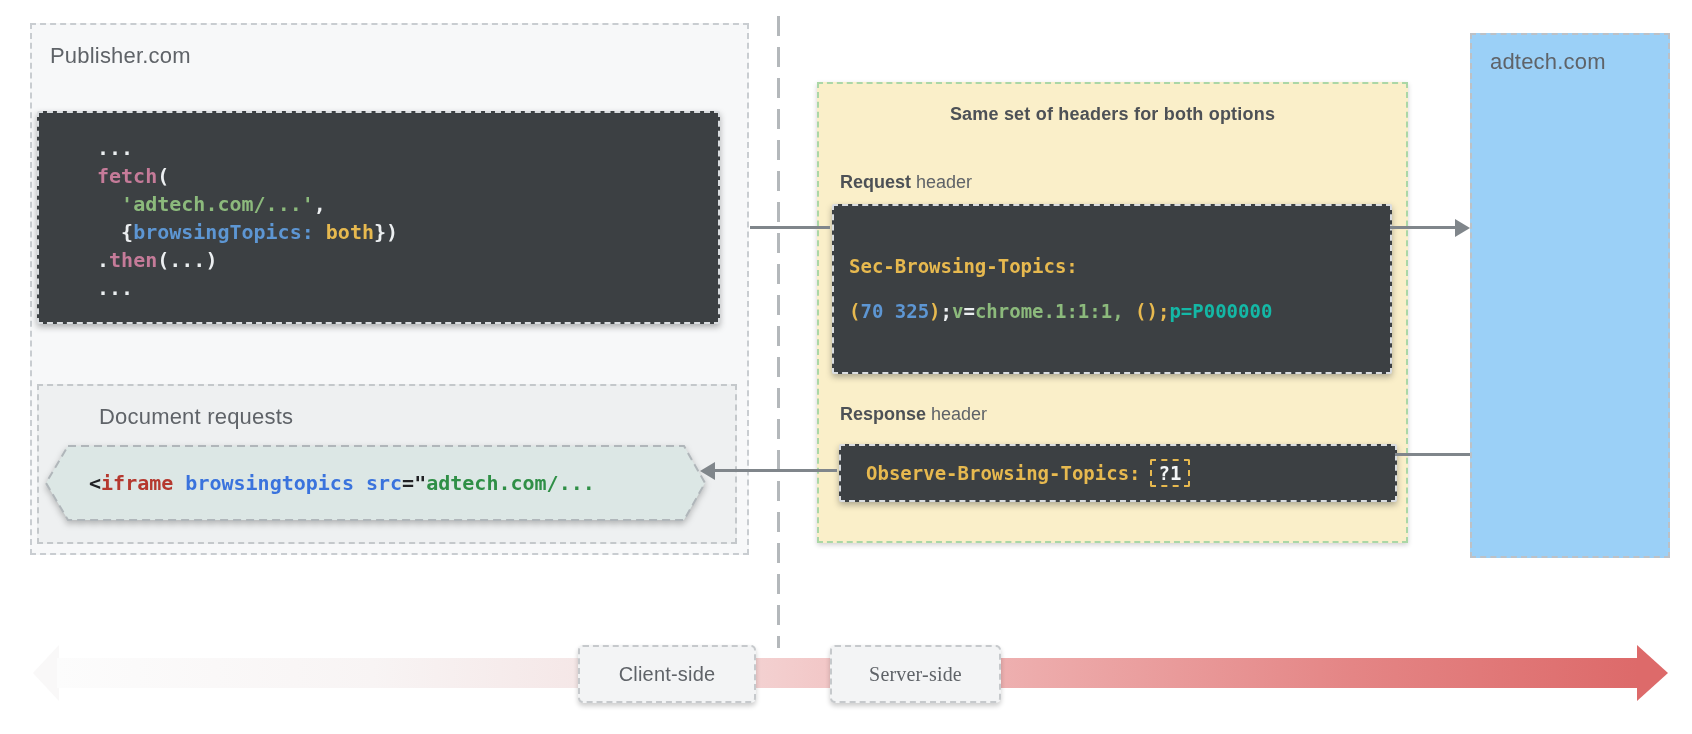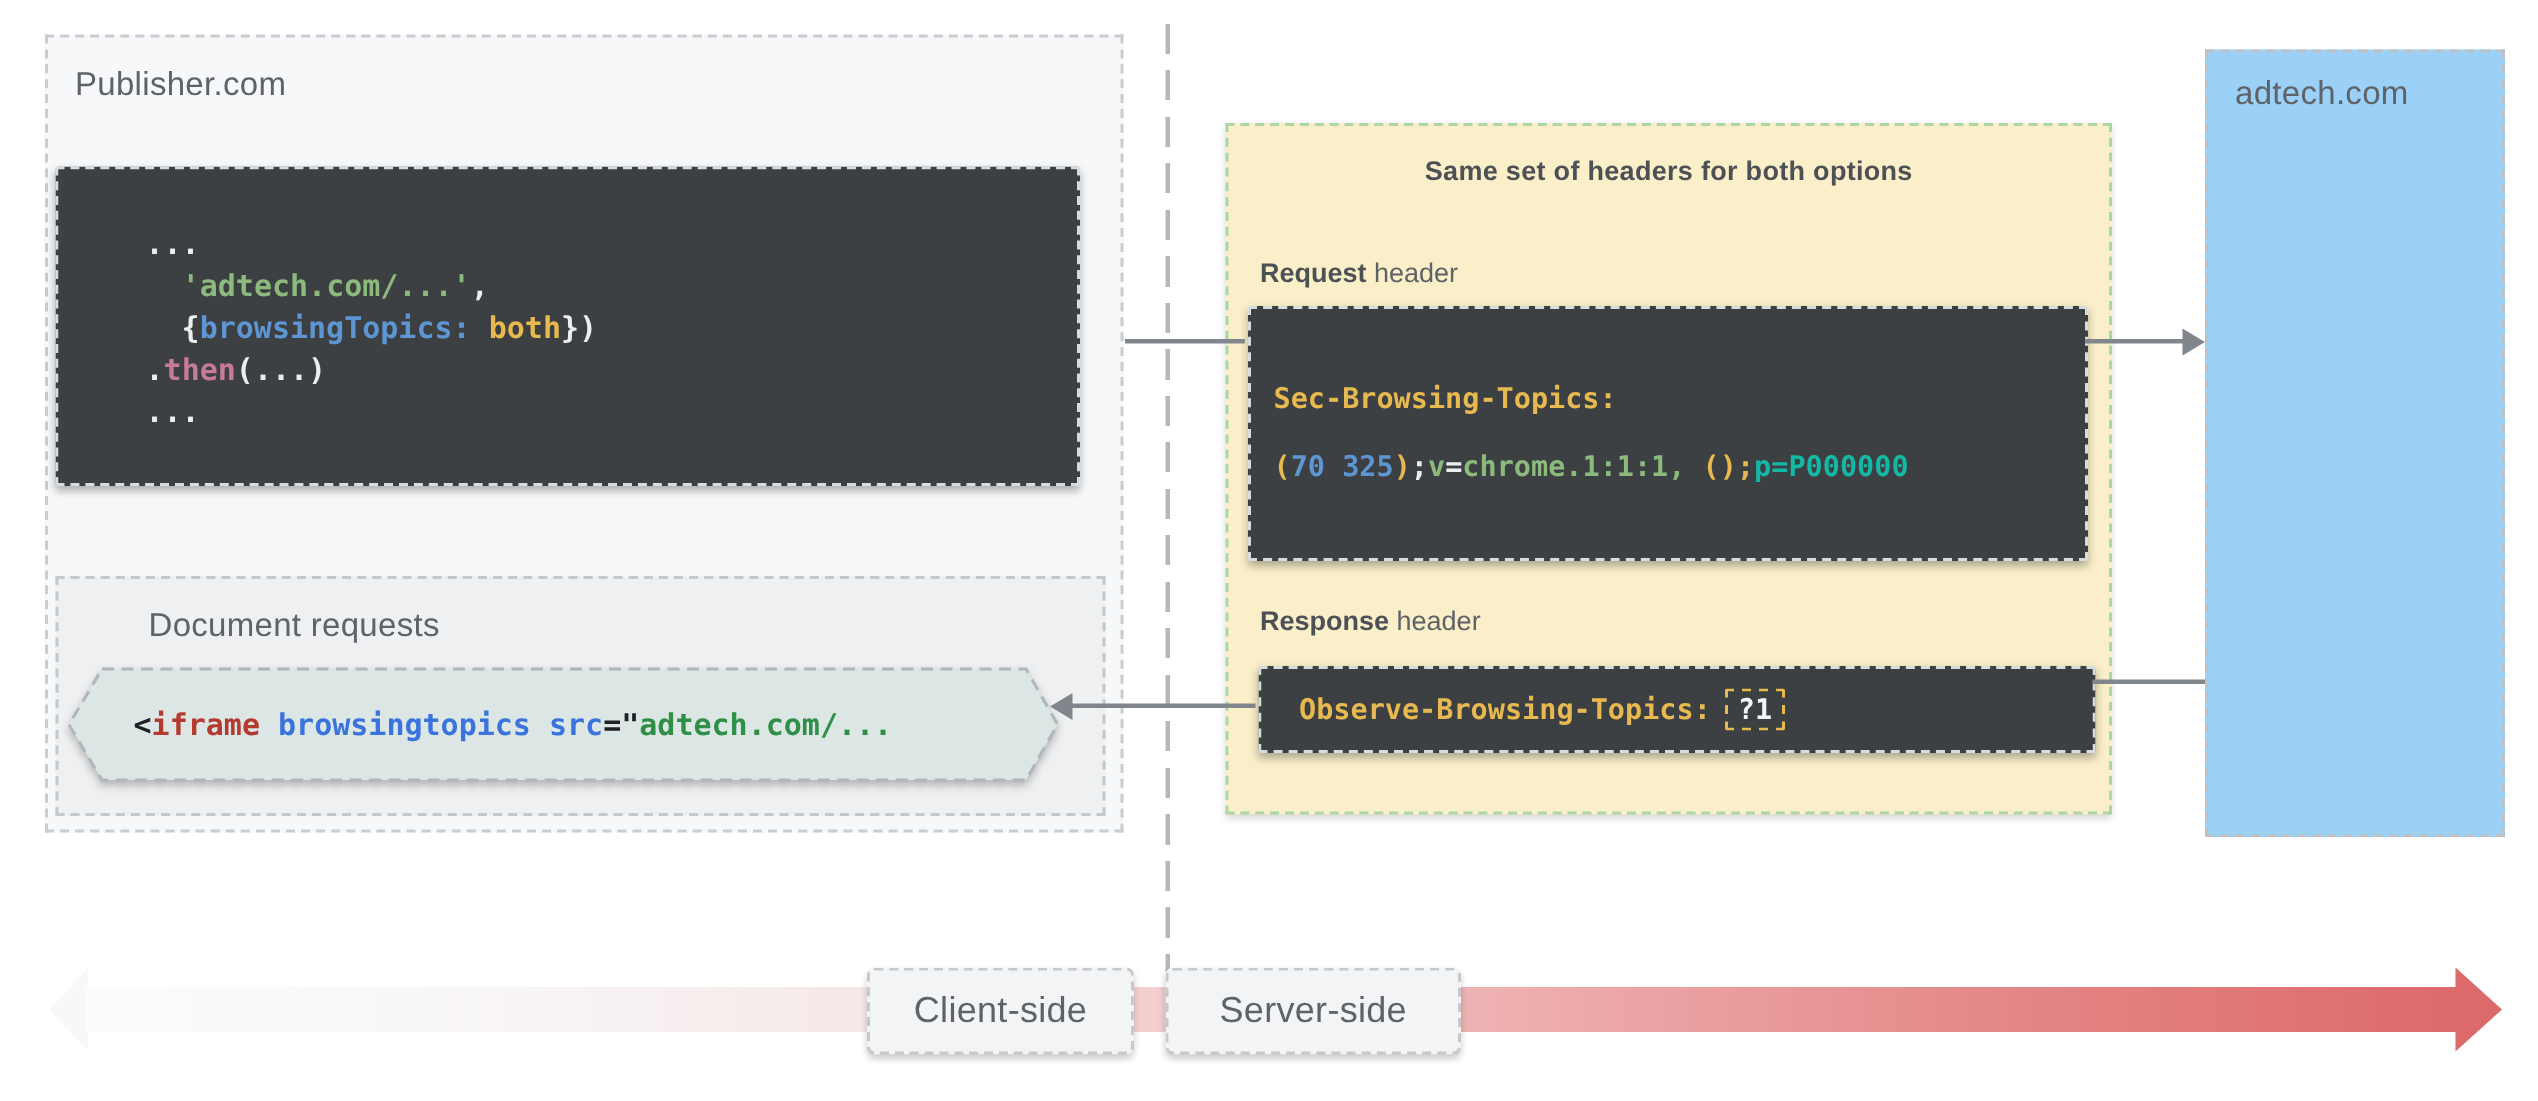--- a/index.html
+++ b/index.html
@@ -119,37 +119,38 @@
   }
   .band-head-right{
     position:absolute;left:1637px;top:645px;width:0;height:0;z-index:1;
     border-top:28px solid transparent;border-bottom:28px solid transparent;border-left:31px solid #dd6a6a;
   }
   .side-label{
     position:absolute;top:645px;height:58px;z-index:2;
     background:#f3f4f5;border:2px dashed #c6c9cc;border-radius:5px;
     box-shadow:0 3px 5px rgba(0,0,0,.2);
     display:flex;align-items:center;justify-content:center;
-    font-size:24px;color:#5f6368;letter-spacing:.2px;
+    font-size:20px;color:#5f6368;letter-spacing:.2px;
   }
   .client{left:578px;width:178px;}
-  .server{left:777px;width:197px;}
+  .server{left:830px;width:171px;font-family:Liberation Serif, serif;}
 </style>
 </head>
 <body>
 
 <div class="canvas">
 
   <div class="divider"></div>
 
   <div class="publisher-box">
     <span class="box-label">Publisher.com</span>
 
     <div class="code-block">
         <div class="code-line"><span class="tk tk-white">...</span></div>
+        <div class="code-line"><span class="tk tk-pink">fetch</span><span class="tk tk-white">(</span></div>
         <div class="code-line"><span class="tk tk-white">  </span><span class="tk tk-green">'adtech.com/...'</span><span class="tk tk-white">,</span></div>
         <div class="code-line"><span class="tk tk-white">  {</span><span class="tk tk-blue">browsingTopics:</span><span class="tk tk-white"> </span><span class="tk tk-yellow">both</span><span class="tk tk-white">})</span></div>
         <div class="code-line"><span class="tk tk-white">.</span><span class="tk tk-pink">then</span><span class="tk tk-white">(...)</span></div>
         <div class="code-line"><span class="tk tk-white">...</span></div>
       </div>
 
     <div class="doc-requests">
       <span class="box-label" style="left:16px;margin-left:44px;">Document requests</span>
       <div class="iframe-tag">
         <svg width="663" height="78" viewBox="0 0 663 78">

